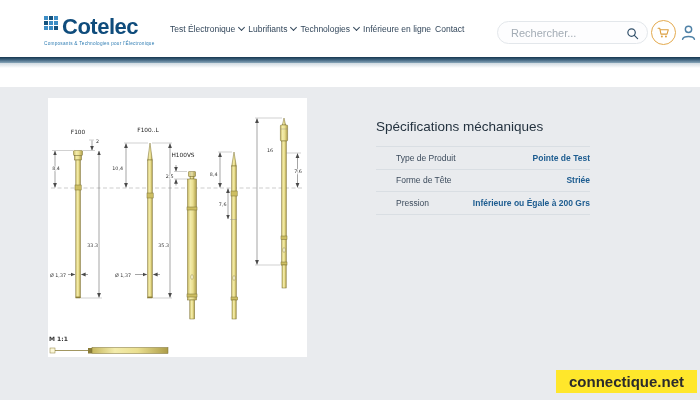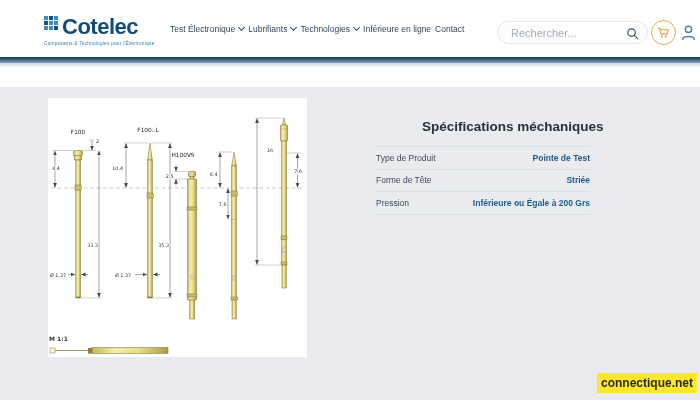--- a/index.html
+++ b/index.html
@@ -44,29 +44,29 @@
   .goldd{fill:#cdbe62;stroke:#7a6f33;stroke-width:0.5;}
   .dline{stroke:#4a4a4a;stroke-width:0.5;fill:none;}
   .ext{stroke:#8a8a8a;stroke-width:0.4;fill:none;}
   .dash{stroke:#b8b8b8;stroke-width:0.7;stroke-dasharray:4 2.5;}
   .dimt{font-family:"DejaVu Sans",sans-serif;font-size:4.8px;fill:#333;
         stroke:#fff;stroke-width:1.6;paint-order:stroke;stroke-linejoin:round;}
   .plabel{font-family:"DejaVu Sans",sans-serif;font-size:5.8px;fill:#222;text-anchor:middle;}
   .slabel{font-family:"DejaVu Sans",sans-serif;font-size:6px;font-weight:700;fill:#333;}
   .hole{fill:#faf5d0;stroke:#7a6f33;stroke-width:0.4;}
   
-  .spec-title{position:absolute;left:376px;top:119px;font-size:13.5px;font-weight:700;color:#24323f;margin-left:46px;}
+  .spec-title{position:absolute;left:376px;top:119px;font-size:13.5px;font-weight:400;color:#24323f;}
   .spec-table{position:absolute;left:376px;top:146px;width:214px;border-top:1px solid #d9dee3;}
   .spec-row{height:21.5px;display:flex;align-items:center;justify-content:space-between;
     border-bottom:1px solid #d9dee3;}
-  .spec-label{font-size:8.5px;color:#3c4b5c;}
+  .spec-label{font-size:8.5px;color:#3c4b5c;margin-left:20px;}
   .spec-value{font-size:8.5px;font-weight:700;color:#1d5c90;text-align:left;}
   
   .site-badge{position:absolute;right:3px;bottom:7px;background:#ffe72b;color:#2b2b2b;
-    font-size:12px;font-weight:600;padding:3px 4px;text-align:center;}
+    font-size:15px;font-weight:600;padding:3px 13px;text-align:center;}
 </style>
 </head>
 <body>
 
 <div class="header">
   <div class="logo">
     <div class="logo-row">
       <span class="logo-grid">
         <i style="background:#3c8dc5"></i>
           <i style="background:#14537f"></i>

